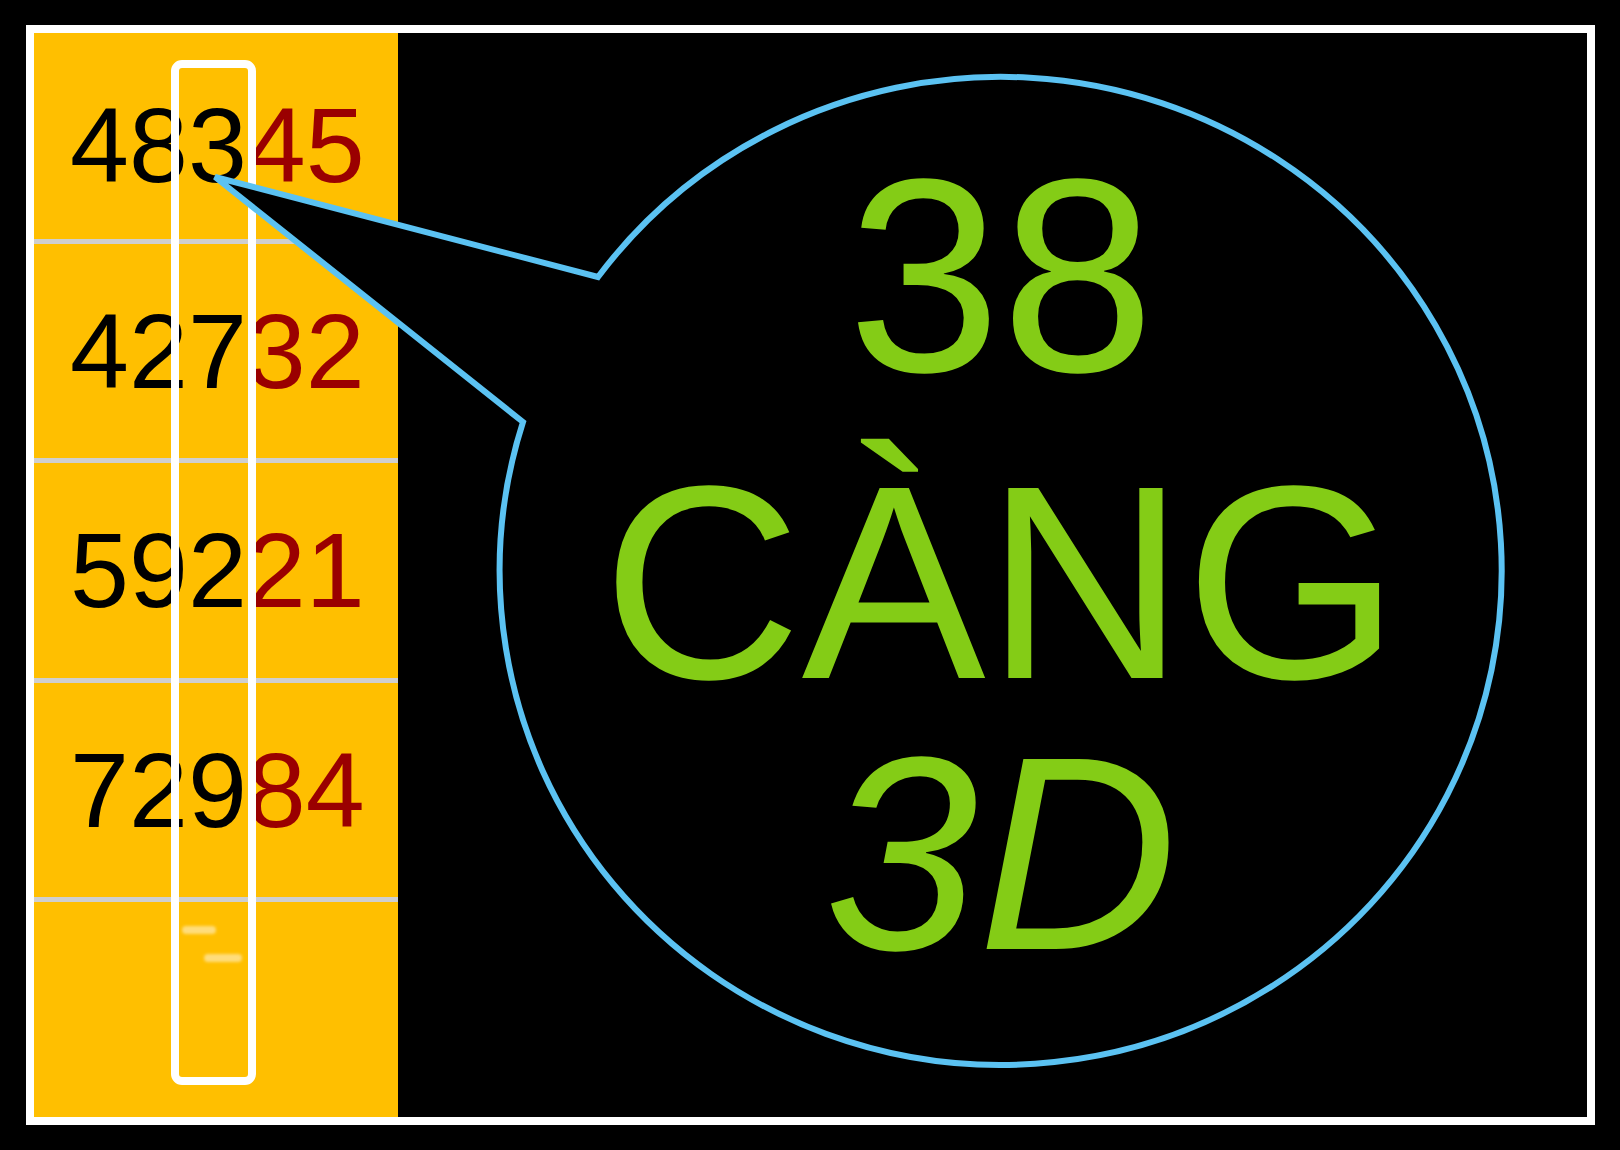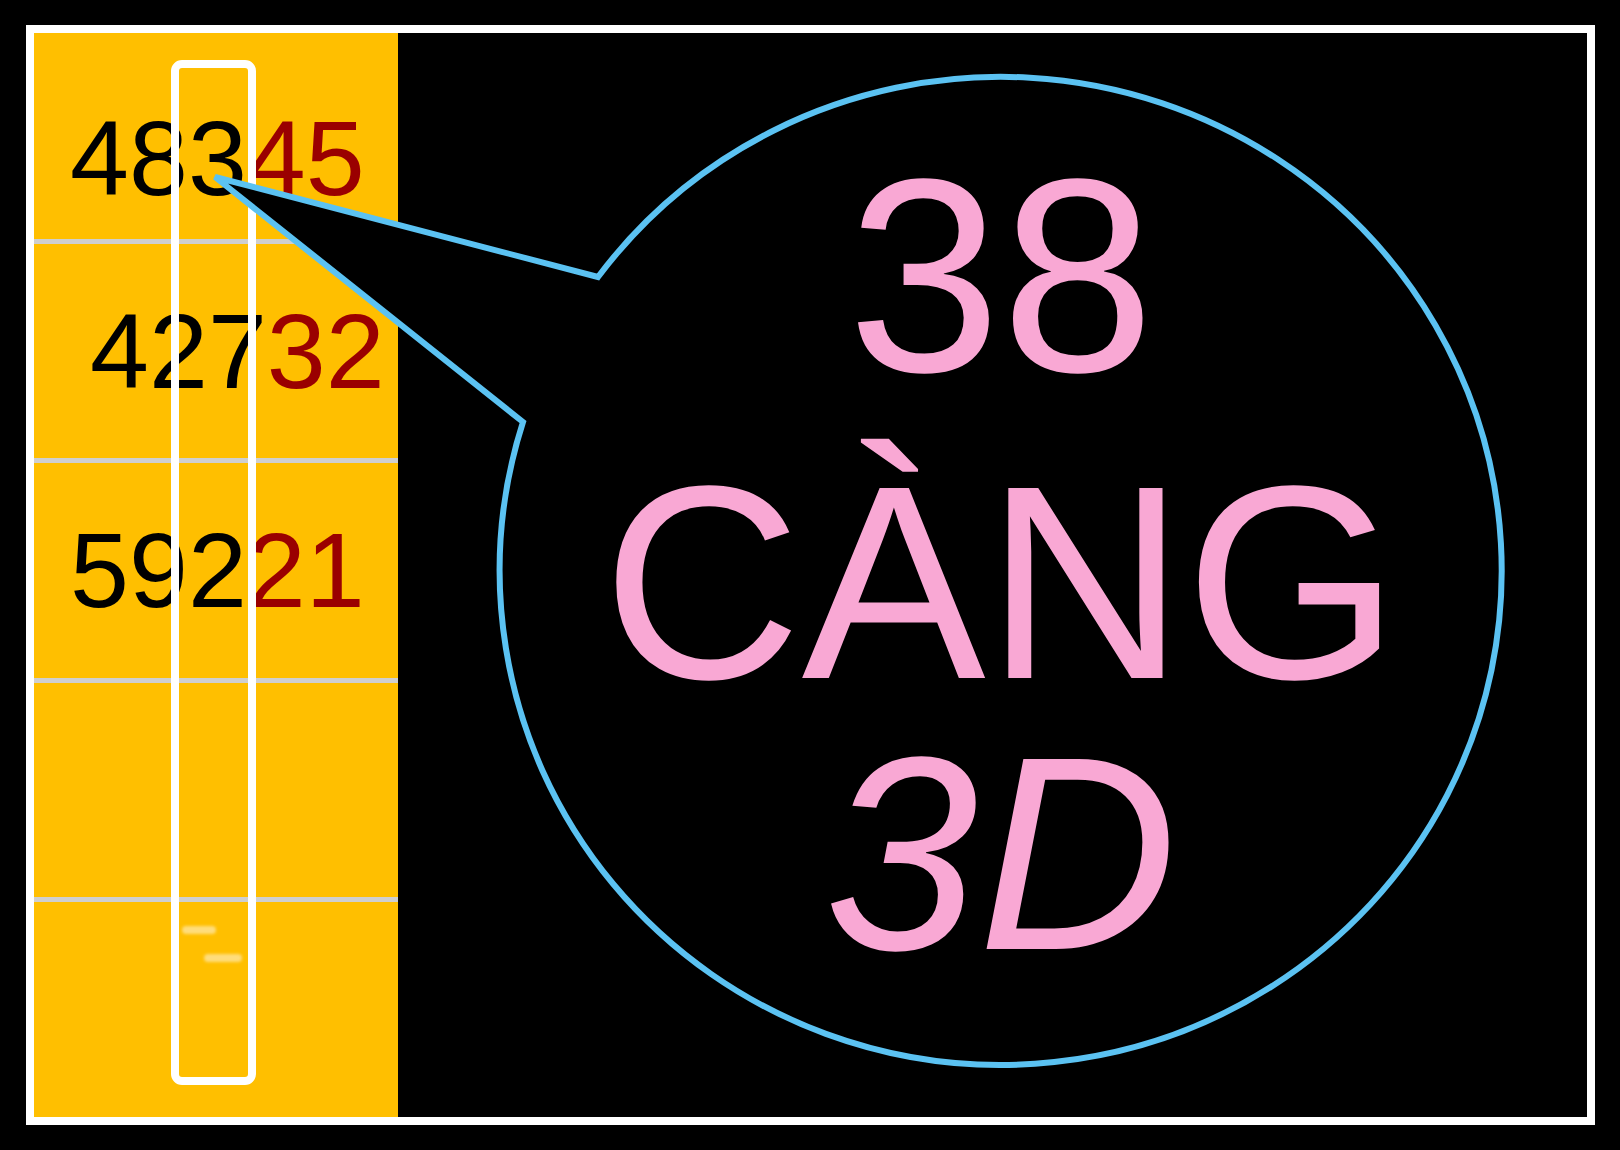--- a/index.html
+++ b/index.html
@@ -79,48 +79,51 @@
       top: 0;
       width: 1620px;
       height: 1150px;
       pointer-events: none;
     }
     .callout-line {
       position: absolute;
       left: 501px;
       width: 1000px;
       text-align: center;
-      color: #f9a8d4;
+      color: #84cc16;
       font-size: 276px;
       line-height: 1;
       white-space: nowrap;
     }
   </style>
 </head>
 <body>
 
 <div class="frame"></div>
 
 <div class="panel">
 
   <div class="row" style="top:0;height:208px;">
-    <div class="number" style="top:72px;text-align:right;"><span class="num-head">483</span><span class="num-tail">45</span></div>
+    <div class="number" style="top:59px;text-align:right;"><span class="num-head">483</span><span class="num-tail">45</span></div>
   </div>
   <div class="row-sep" style="top:206px;"></div>
 
-  <div class="row" style="top:211px;height:214px;margin-left:20px;">
+  <div class="row" style="top:211px;height:214px;">
     <div class="number" style="top:54px;"><span class="num-head">427</span><span class="num-tail">32</span></div>
   </div>
   <div class="row-sep" style="top:425px;"></div>
 
   <div class="row" style="top:430px;height:190px;">
     <div class="number" style="top:54px;"><span class="num-head">592</span><span class="num-tail">21</span></div>
   </div>
   <div class="row-sep" style="top:645px;"></div>
 
+  <div class="row" style="top:650px;height:214px;">
+    <div class="number" style="top:54px;"><span class="num-head">729</span><span class="num-tail">84</span></div>
+  </div>
   <div class="row-sep" style="top:864px;"></div>
 
 </div>
 
 <div class="smudge" style="left:182px;top:926px;width:34px;"></div>
 <div class="smudge" style="left:204px;top:954px;width:38px;"></div>
 
 <div class="highlight-box"></div>
 
 <svg class="callout-svg" viewBox="0 0 1620 1150" xmlns="http://www.w3.org/2000/svg">

